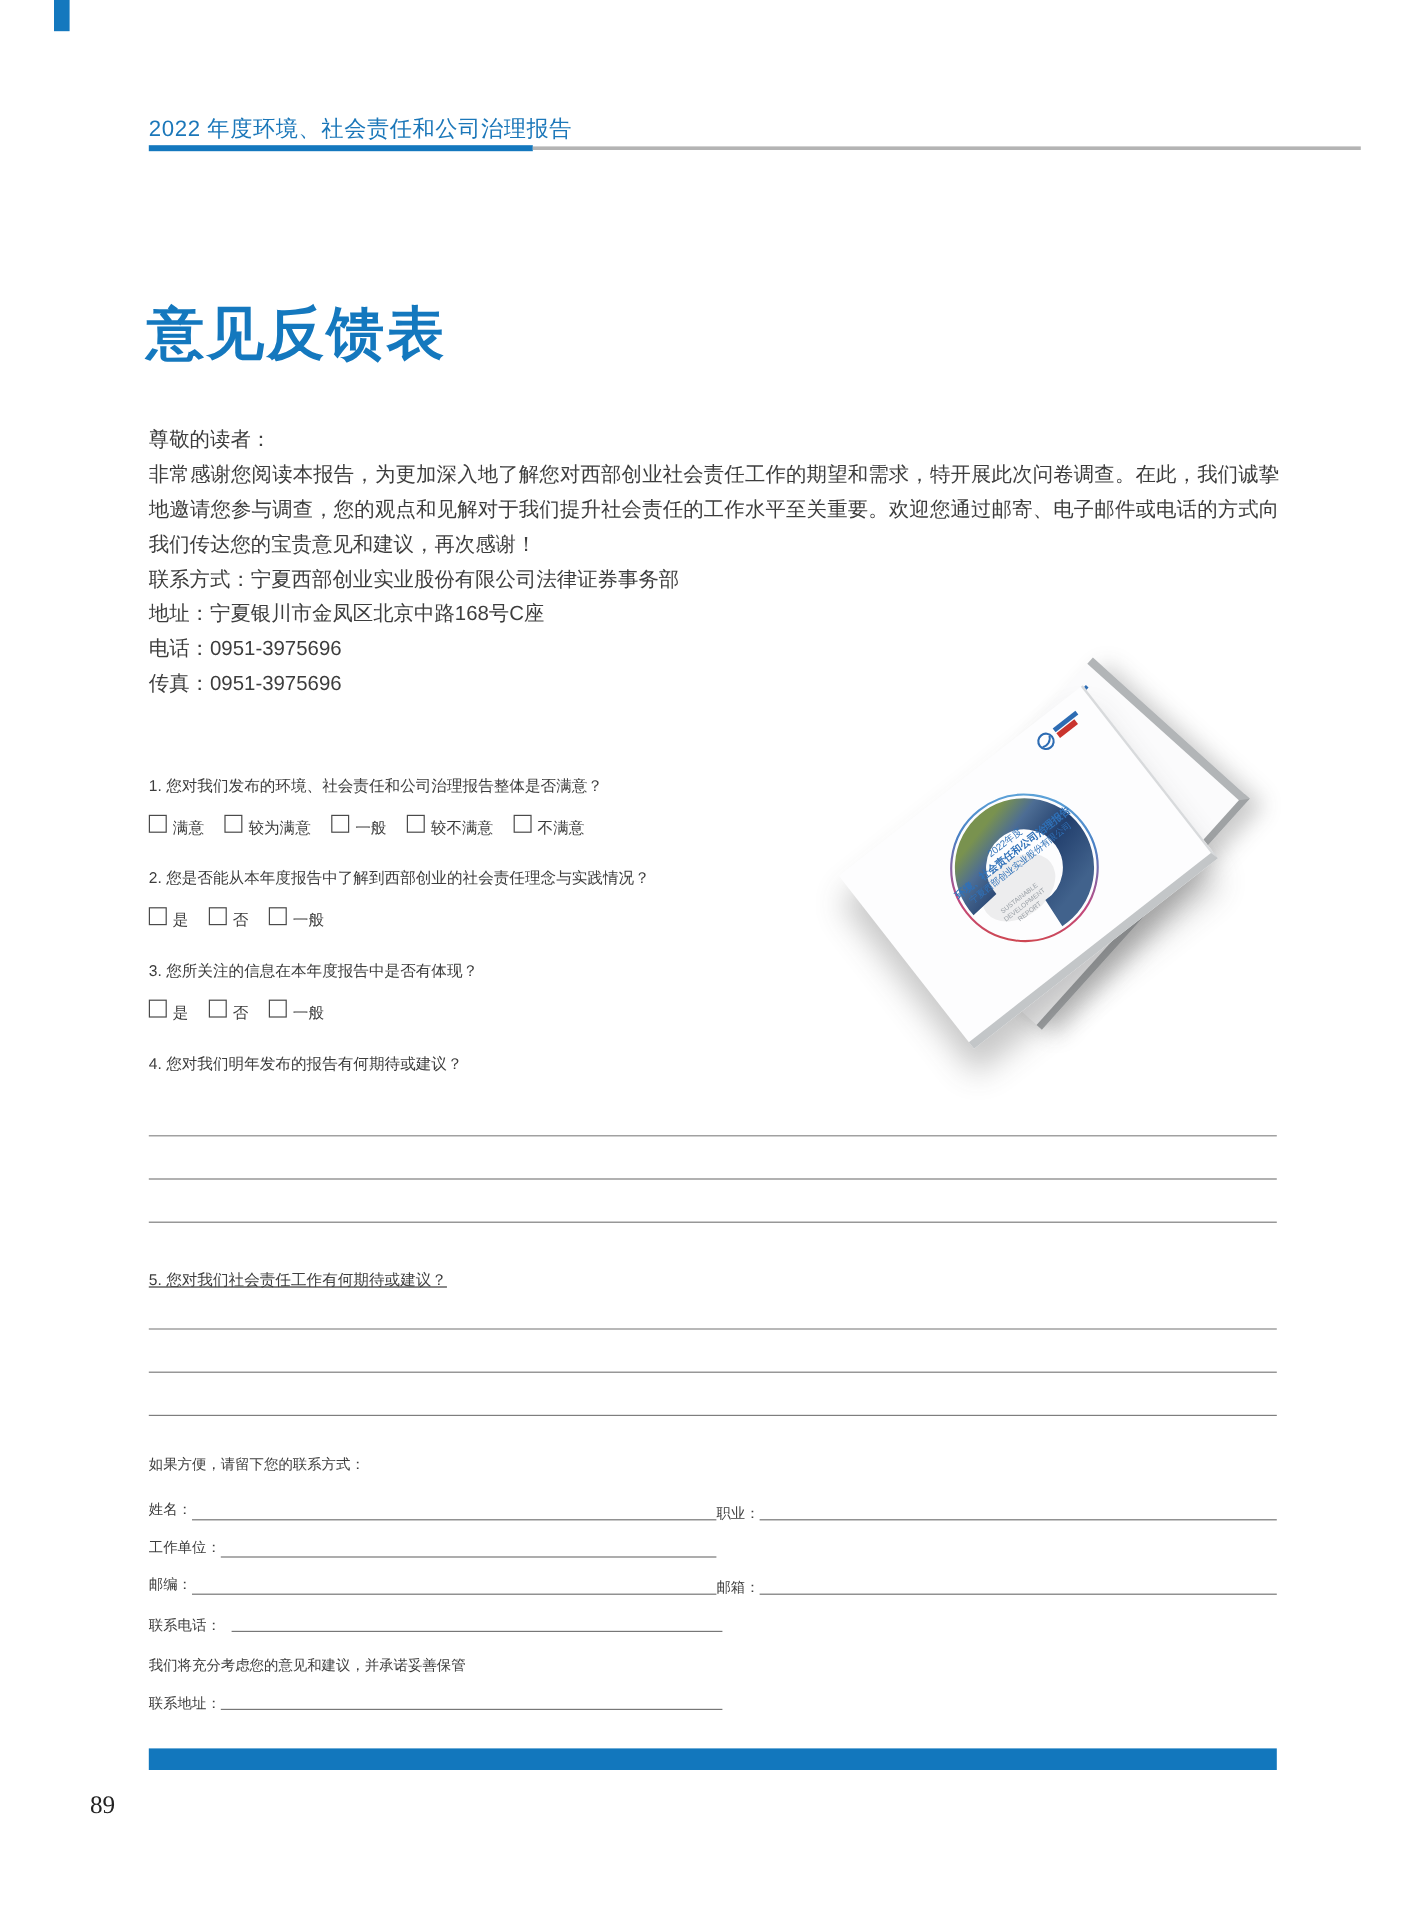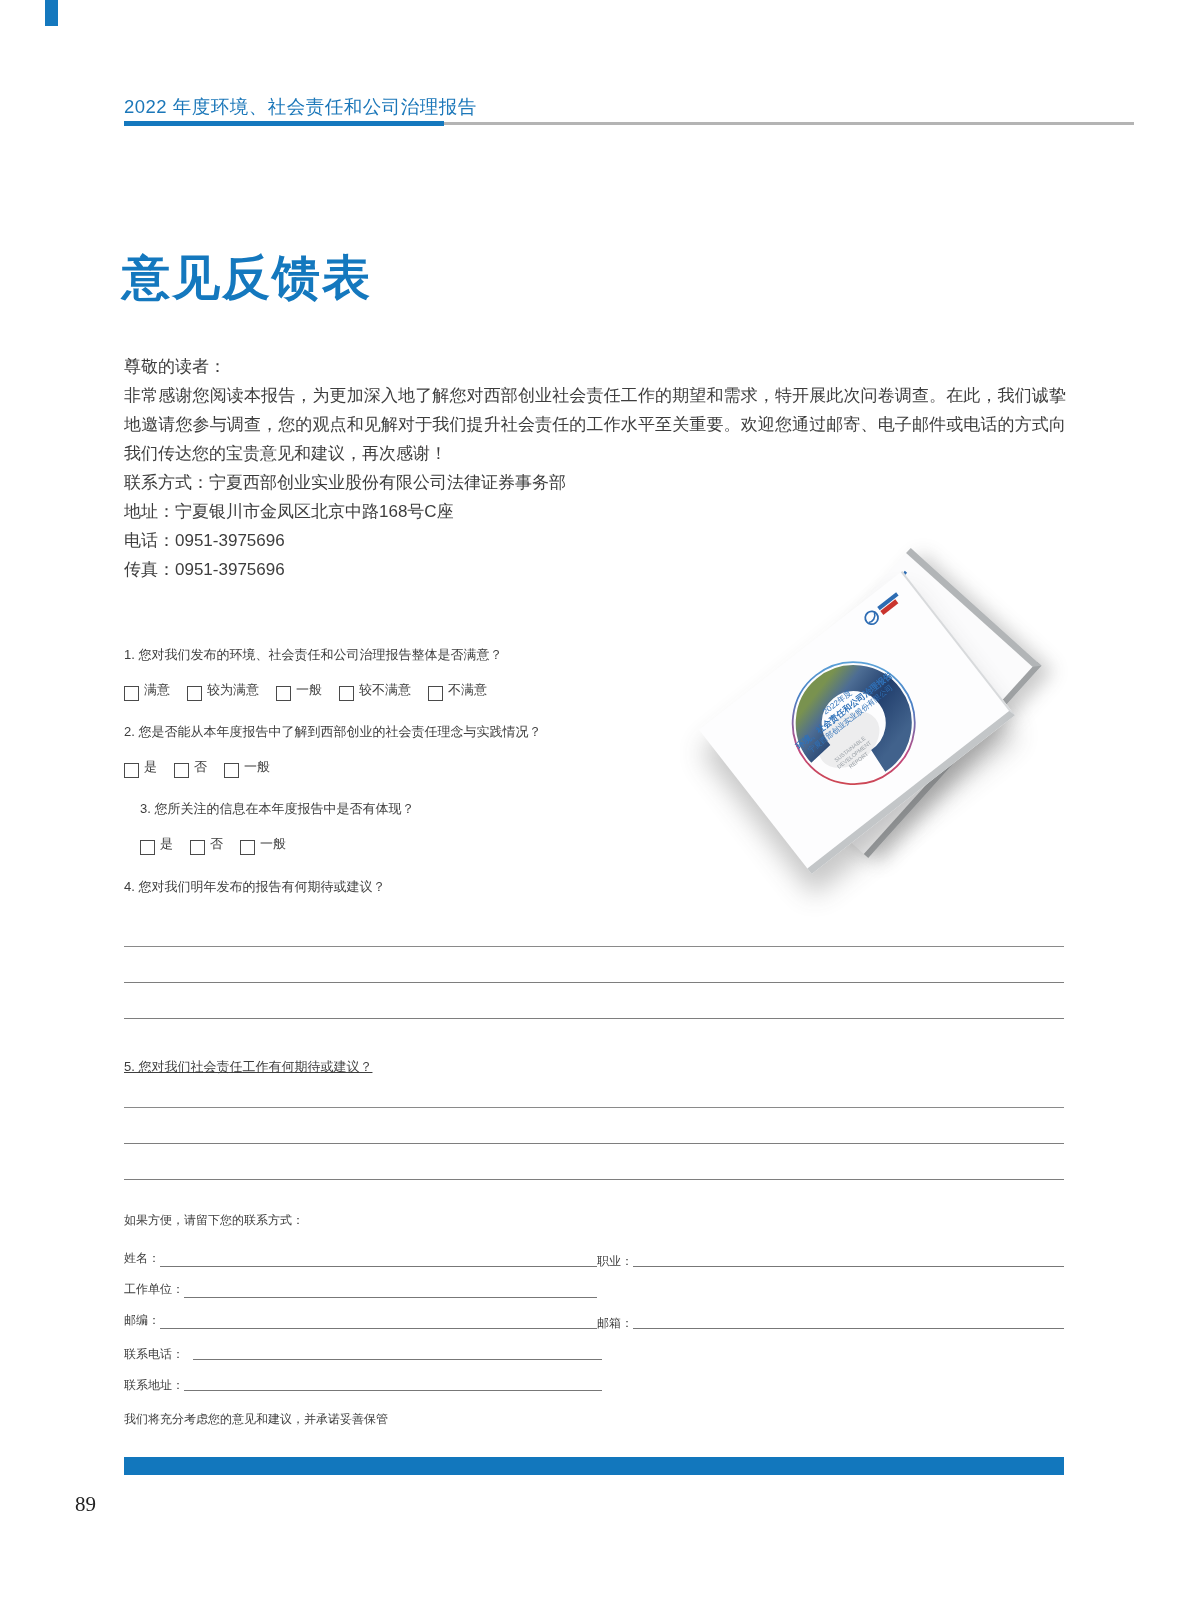--- a/index.html
+++ b/index.html
@@ -15,23 +15,23 @@
   .hdr-rule-blue{position:absolute;left:124px;top:121px;width:320px;height:5px;background:#1478be;}
   .hdr-rule-gray{position:absolute;left:444px;top:122px;width:690px;height:3px;background:#b4b4b4;}
 
   .page-title{position:absolute;left:122px;top:246px;font-size:48px;font-weight:900;color:#1478be;letter-spacing:2px;}
 
   .intro{position:absolute;left:124px;top:352px;width:942px;font-size:17px;line-height:29px;}
   .intro p{margin:0;text-align:justify;}
   .intro .line{white-space:nowrap;}
 
   .question{position:absolute;left:124px;width:942px;font-size:13px;line-height:22px;}
-  .q1{top:644px;} .q2{top:721px;} .q3{top:798px;margin-left:16px;} .q4{top:876px;} .q5{top:1056px;text-decoration:underline;}
+  .q1{top:644px;} .q2{top:721px;} .q3{top:798px;} .q4{top:876px;} .q5{top:1056px;text-decoration:underline;}
   .opts{display:flex;gap:17px;margin-top:13px;align-items:center;}
-  .opt{display:flex;align-items:flex-end;}
+  .opt{display:flex;align-items:flex-start;}
   .cb{width:13px;height:13px;border:1.6px solid #4a4a4a;display:inline-block;margin-right:5px;flex:0 0 auto;}
 
   .answer-lines{position:absolute;left:124px;width:940px;}
   .al-q4{top:946px;} .al-q5{top:1107px;}
   .answer-line{height:35px;border-top:1.5px solid #7e7e7e;}
   .answer-line:first-child{border-top:1.5px solid #8a8a8a;}
 
   .cform{position:absolute;left:124px;top:1214px;width:940px;font-size:12px;}
   .cform .row{height:31px;display:flex;align-items:flex-end;}
   .cform .row.first{height:24px;align-items:flex-start;}
@@ -201,29 +201,29 @@
         <span class="fill"></span>
       </span>
     </div>
     <div class="row">
       <span class="left-wide">
         <span class="lbl">联系电话：</span>
         <span class="gap8"></span>
         <span class="fill"></span>
       </span>
     </div>
+    <div class="row note-row">
+        <span class="lbl">我们将充分考虑您的意见和建议，并承诺妥善保管</span>
+      </div>
     <div class="row">
       <span class="left-wide">
         <span class="lbl">联系地址：</span>
         <span class="fill"></span>
       </span>
     </div>
-    <div class="row note-row">
-        <span class="lbl">我们将充分考虑您的意见和建议，并承诺妥善保管</span>
-      </div>
   </div>
 
   <div class="books">
     <div class="book book-rear">
       <div class="book-logo logo-rear">
         <svg width="15" height="15" viewBox="0 0 20 20">
             <circle cx="10" cy="10" r="8" fill="none" stroke="#2d6cb3" stroke-width="2.2"></circle>
             <path d="M3.5 12.5 C 8 15 14.5 13 16.5 7.5" stroke="#2d6cb3" stroke-width="2" fill="none"></path>
           </svg>
         <span class="logo-lines">

